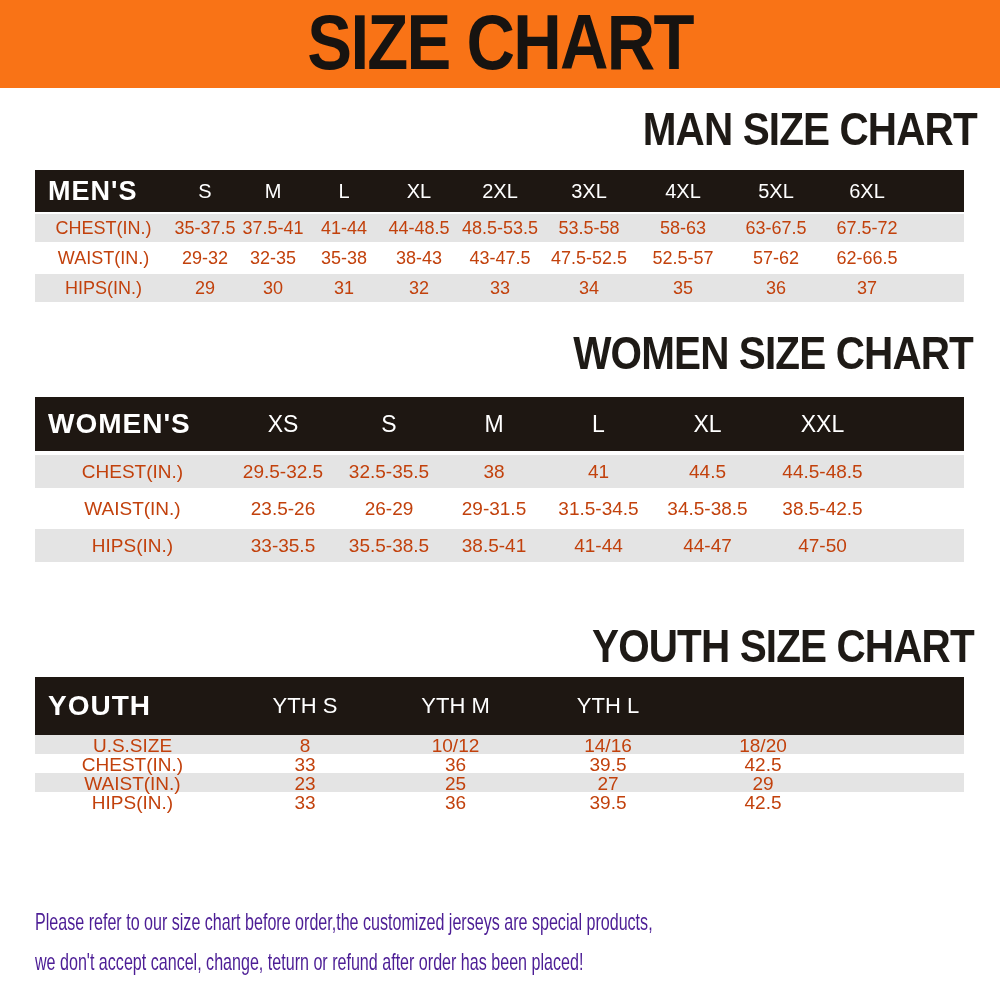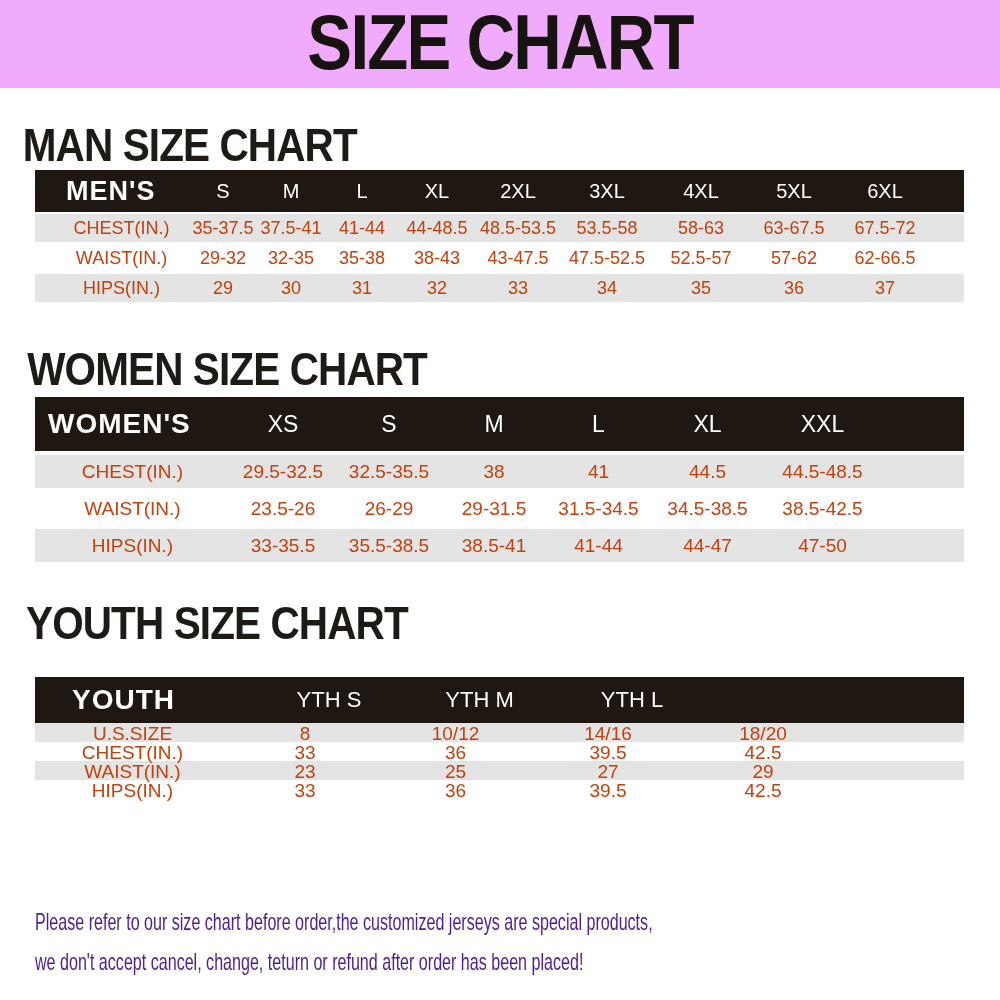--- a/index.html
+++ b/index.html
@@ -1,48 +1,48 @@
 <!DOCTYPE html>
 <html><head>
 <meta charset="utf-8">
 <style>
   html,body{margin:0;padding:0;background:#ffffff;}
   body{width:1000px;height:1000px;overflow:hidden;font-family:"Liberation Sans",sans-serif;}
   .page{position:relative;width:1000px;height:1000px;background:#ffffff;}
 
   
-  .banner{position:absolute;top:0;left:0;width:1000px;height:88px;background:#f0abfc;
+  .banner{position:absolute;top:0;left:0;width:1000px;height:88px;background:#f97316;
           display:flex;align-items:center;justify-content:center;}
   .banner-title{display:inline-block;font-size:78px;font-weight:bold;color:#171310;
                 line-height:1;transform:scaleX(0.86);transform-origin:center;
                 letter-spacing:-2px;white-space:nowrap;padding-bottom:4px;}
 
   
-  .section-heading{position:absolute;left:0;width:1000px;text-align:left;margin-top:16px;}
+  .section-heading{position:absolute;left:0;width:1000px;text-align:right;}
   .section-heading .hd{display:inline-block;font-size:46px;font-weight:bold;color:#1e1a16;
                        transform:scaleX(0.88);transform-origin:center;letter-spacing:-1px;
                        line-height:1;white-space:nowrap;}
   #man-heading{top:106px;}
   #women-heading{top:330px;}
-  #youth-heading{top:584px;}
+  #youth-heading{top:623px;}
 
   
   .size-table{position:absolute;left:35px;width:929px;}
   #men-table{top:170px;}
   #women-table{top:397px;}
   #youth-table{top:677px;}
 
-  .men-grid{display:grid;grid-template-columns:137px 66px 70px 72px 78px 84px 94px 94px 92px 90px 1fr;padding-left:18px;}
+  .men-grid{display:grid;grid-template-columns:137px 66px 70px 72px 78px 84px 94px 94px 92px 90px 1fr;}
   .women-grid{display:grid;grid-template-columns:195px 106px 106px 104px 105px 113px 117px 1fr;}
   .youth-grid{display:grid;grid-template-columns:195px 150px 151px 154px 156px 1fr;}
 
   .thead{background:#1E1712;color:#ffffff;align-items:center;}
   #men-table .thead{height:42px;font-size:20px;}
   #women-table .thead{height:54px;font-size:23px;}
-  #youth-table .thead{height:46px;font-size:22px;padding-left:24px;}
+  #youth-table .thead{height:58px;font-size:22px;}
   .hlabel{font-weight:bold;font-size:28px;padding-left:13px;letter-spacing:1px;}
   #men-table .hlabel{font-size:27px;}
   .hcol{text-align:center;}
 
   .trow{align-items:center;color:#c2410c;}
   #men-table .trow{height:28px;margin-top:2px;font-size:18px;}
   #women-table .trow{height:33px;margin-top:4px;font-size:19px;}
   #youth-table .trow{height:19px;font-size:19px;}
   .trow.gray{background:#E4E4E4;}
   .rlabel,.val{text-align:center;}

